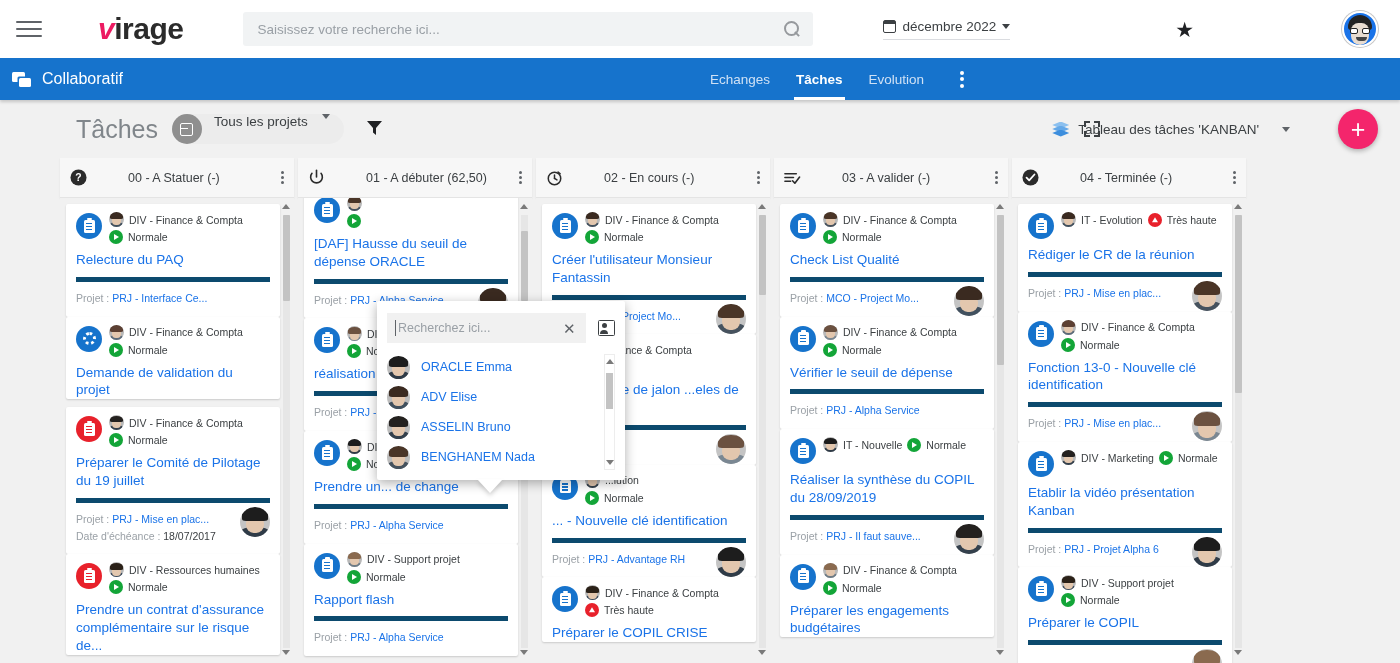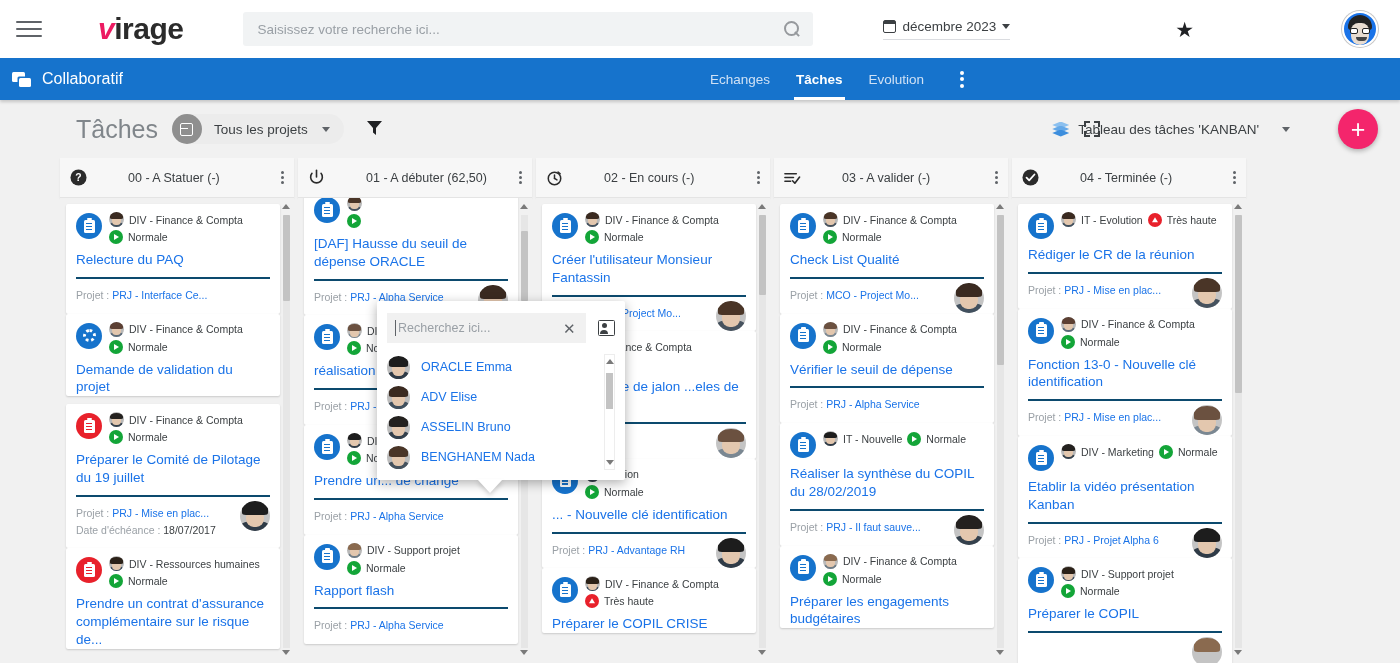--- a/index.html
+++ b/index.html
@@ -82,21 +82,21 @@
     content:""; position:absolute; bottom:0; left:-2px; right:-2px; height:3px; background:#fff;
   }
   .kebab-w { width:4px; cursor:pointer; margin-left:10px; }
   .kebab-w i { display:block; width:4px; height:4px; border-radius:50%; background:#fff; margin:2.5px 0; }
 
   
   .toolbar { height:58px; display:flex; align-items:center; position:relative; }
   .tb-title { margin-left:76px; font-size:25px; color:#80868b; font-weight:400; }
   .projpill {
     margin-left:14px; height:30px; background:#ececec; border-radius:16px; display:flex;
-    align-items:center; padding-right:14px; cursor:pointer;
+    align-items:flex-start; padding-right:14px; cursor:pointer;
   }
   .pill-ico {
     width:30px; height:30px; border-radius:50%; background:#8f8f8f; color:#fff;
     display:flex; align-items:center; justify-content:center; font-size:14px;
   }
   .pill-ico div { width:13px;height:13px;border:1.7px solid #fff;border-radius:2px;position:relative;}
   .pill-ico div::after{content:"";position:absolute;left:-1px;right:4px;top:4px;height:1.7px;background:#fff;}
   .pill-label { font-size:13.5px; color:#3c4043; margin-left:12px; }
   .pill-caret { width:0;height:0;margin-left:14px;border-left:4px solid transparent;border-right:4px solid transparent;border-top:5px solid #5f6368; }
   .funnel { margin-left:22px; cursor:pointer; }
@@ -186,21 +186,21 @@
   }
   .prio-ico.high::after {
     border-left:3.5px solid transparent; border-right:3.5px solid transparent;
     border-bottom:5px solid #fff; border-top:0; transform:translate(-50%,-55%);
   }
   .prio-lbl { font-size:10.5px; color:#3c4043; }
   .card-title {
     font-size:13.5px; color:#1a73e8; line-height:1.32; margin:7px 0 8px 0; font-weight:400;
   }
   .card-foot {
-    border-top:2px solid #0c4a6e; padding:8px 0 10px 0; position:relative; min-height:36px;
+    border-top:5px solid #0c4a6e; padding:8px 0 10px 0; position:relative; min-height:36px;
   }
   .foot-line { font-size:10.5px; color:#9aa0a6; line-height:1.6; }
   .foot-line b { color:#1a73e8; font-weight:400; }
   .foot-line .dk { color:#3c4043; font-weight:400; }
   .foot-av {
     position:absolute; right:0; top:4px; width:30px; height:30px; border-radius:50%;
     overflow:hidden; background:#c4c4c4;
   }
   .card.clipped-top { margin-top:-16px; }
 
@@ -261,21 +261,21 @@
   </div>
   <div class="logo">
     <span class="v">v</span><span>irage</span>
   </div>
   <div class="search">
     <input placeholder="Saisissez votre recherche ici..." style="">
     <div class="search-ico"></div>
   </div>
   <div class="datepick">
     <div class="cal-ico"></div>
-    <span>décembre 2023</span>
+    <span>décembre 2022</span>
     <div class="caret"></div>
   </div>
   <div class="star">★</div>
   <div class="avatar-top">
     <div class="face">
       <div class="hair"></div>
         <div class="head"></div>
       <div class="gl1"></div>
         <div class="gl2"></div>
         <div class="mouth"></div>
@@ -859,21 +859,21 @@
                   </span>
                 </span>
                 <span class="cat">IT - Nouvelle</span>
                 <span class="prio">
                   <span class="prio-ico normal"></span>
                   <span class="prio-lbl">Normale</span>
                 </span>
               </div>
             </span>
           </div>
-          <div class="card-title">Réaliser la synthèse du COPIL du 28/02/2019</div>
+          <div class="card-title">Réaliser la synthèse du COPIL du 28/09/2019</div>
           <div class="card-foot">
             <div class="foot-line"><span>Projet :</span> <b>PRJ - Il faut sauve...</b></div>
             <span class="foot-av">
               <span class="av">
                 <span class="b" style="background:#34404c"></span>
                 <span class="f"></span>
                 <span class="h" style="background:#24211f"></span>
               </span>
             </span>
           </div>

